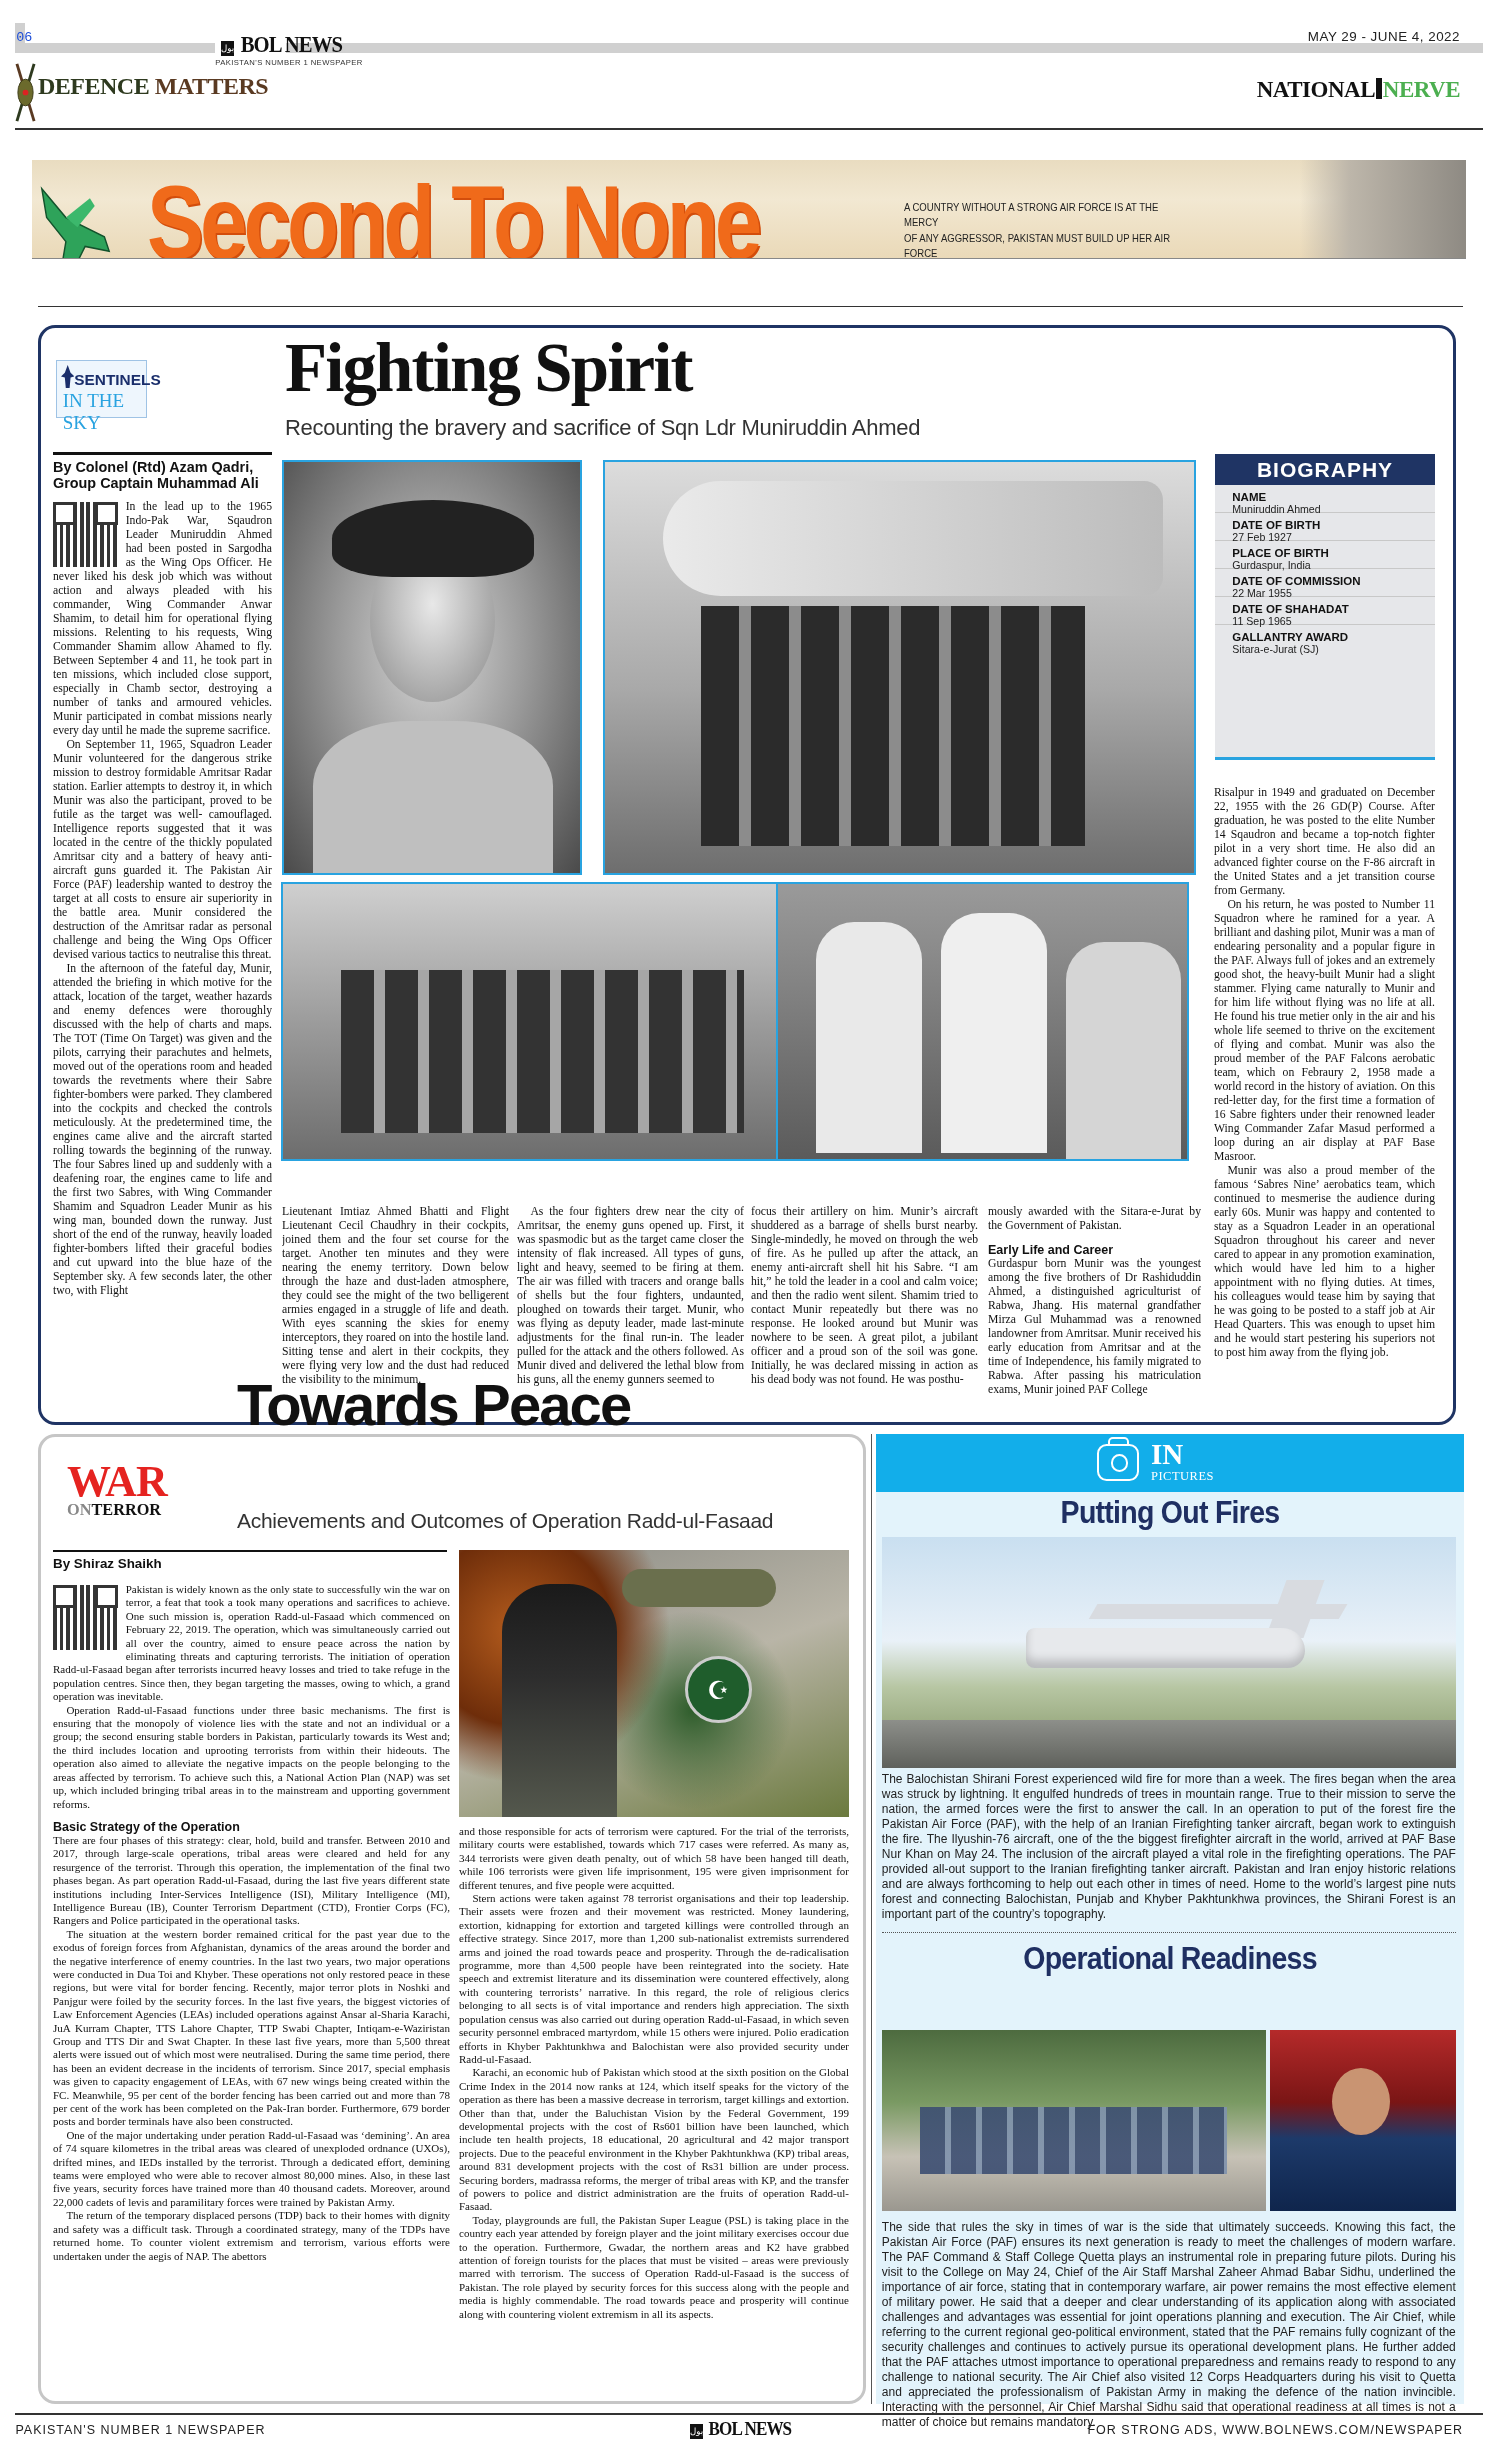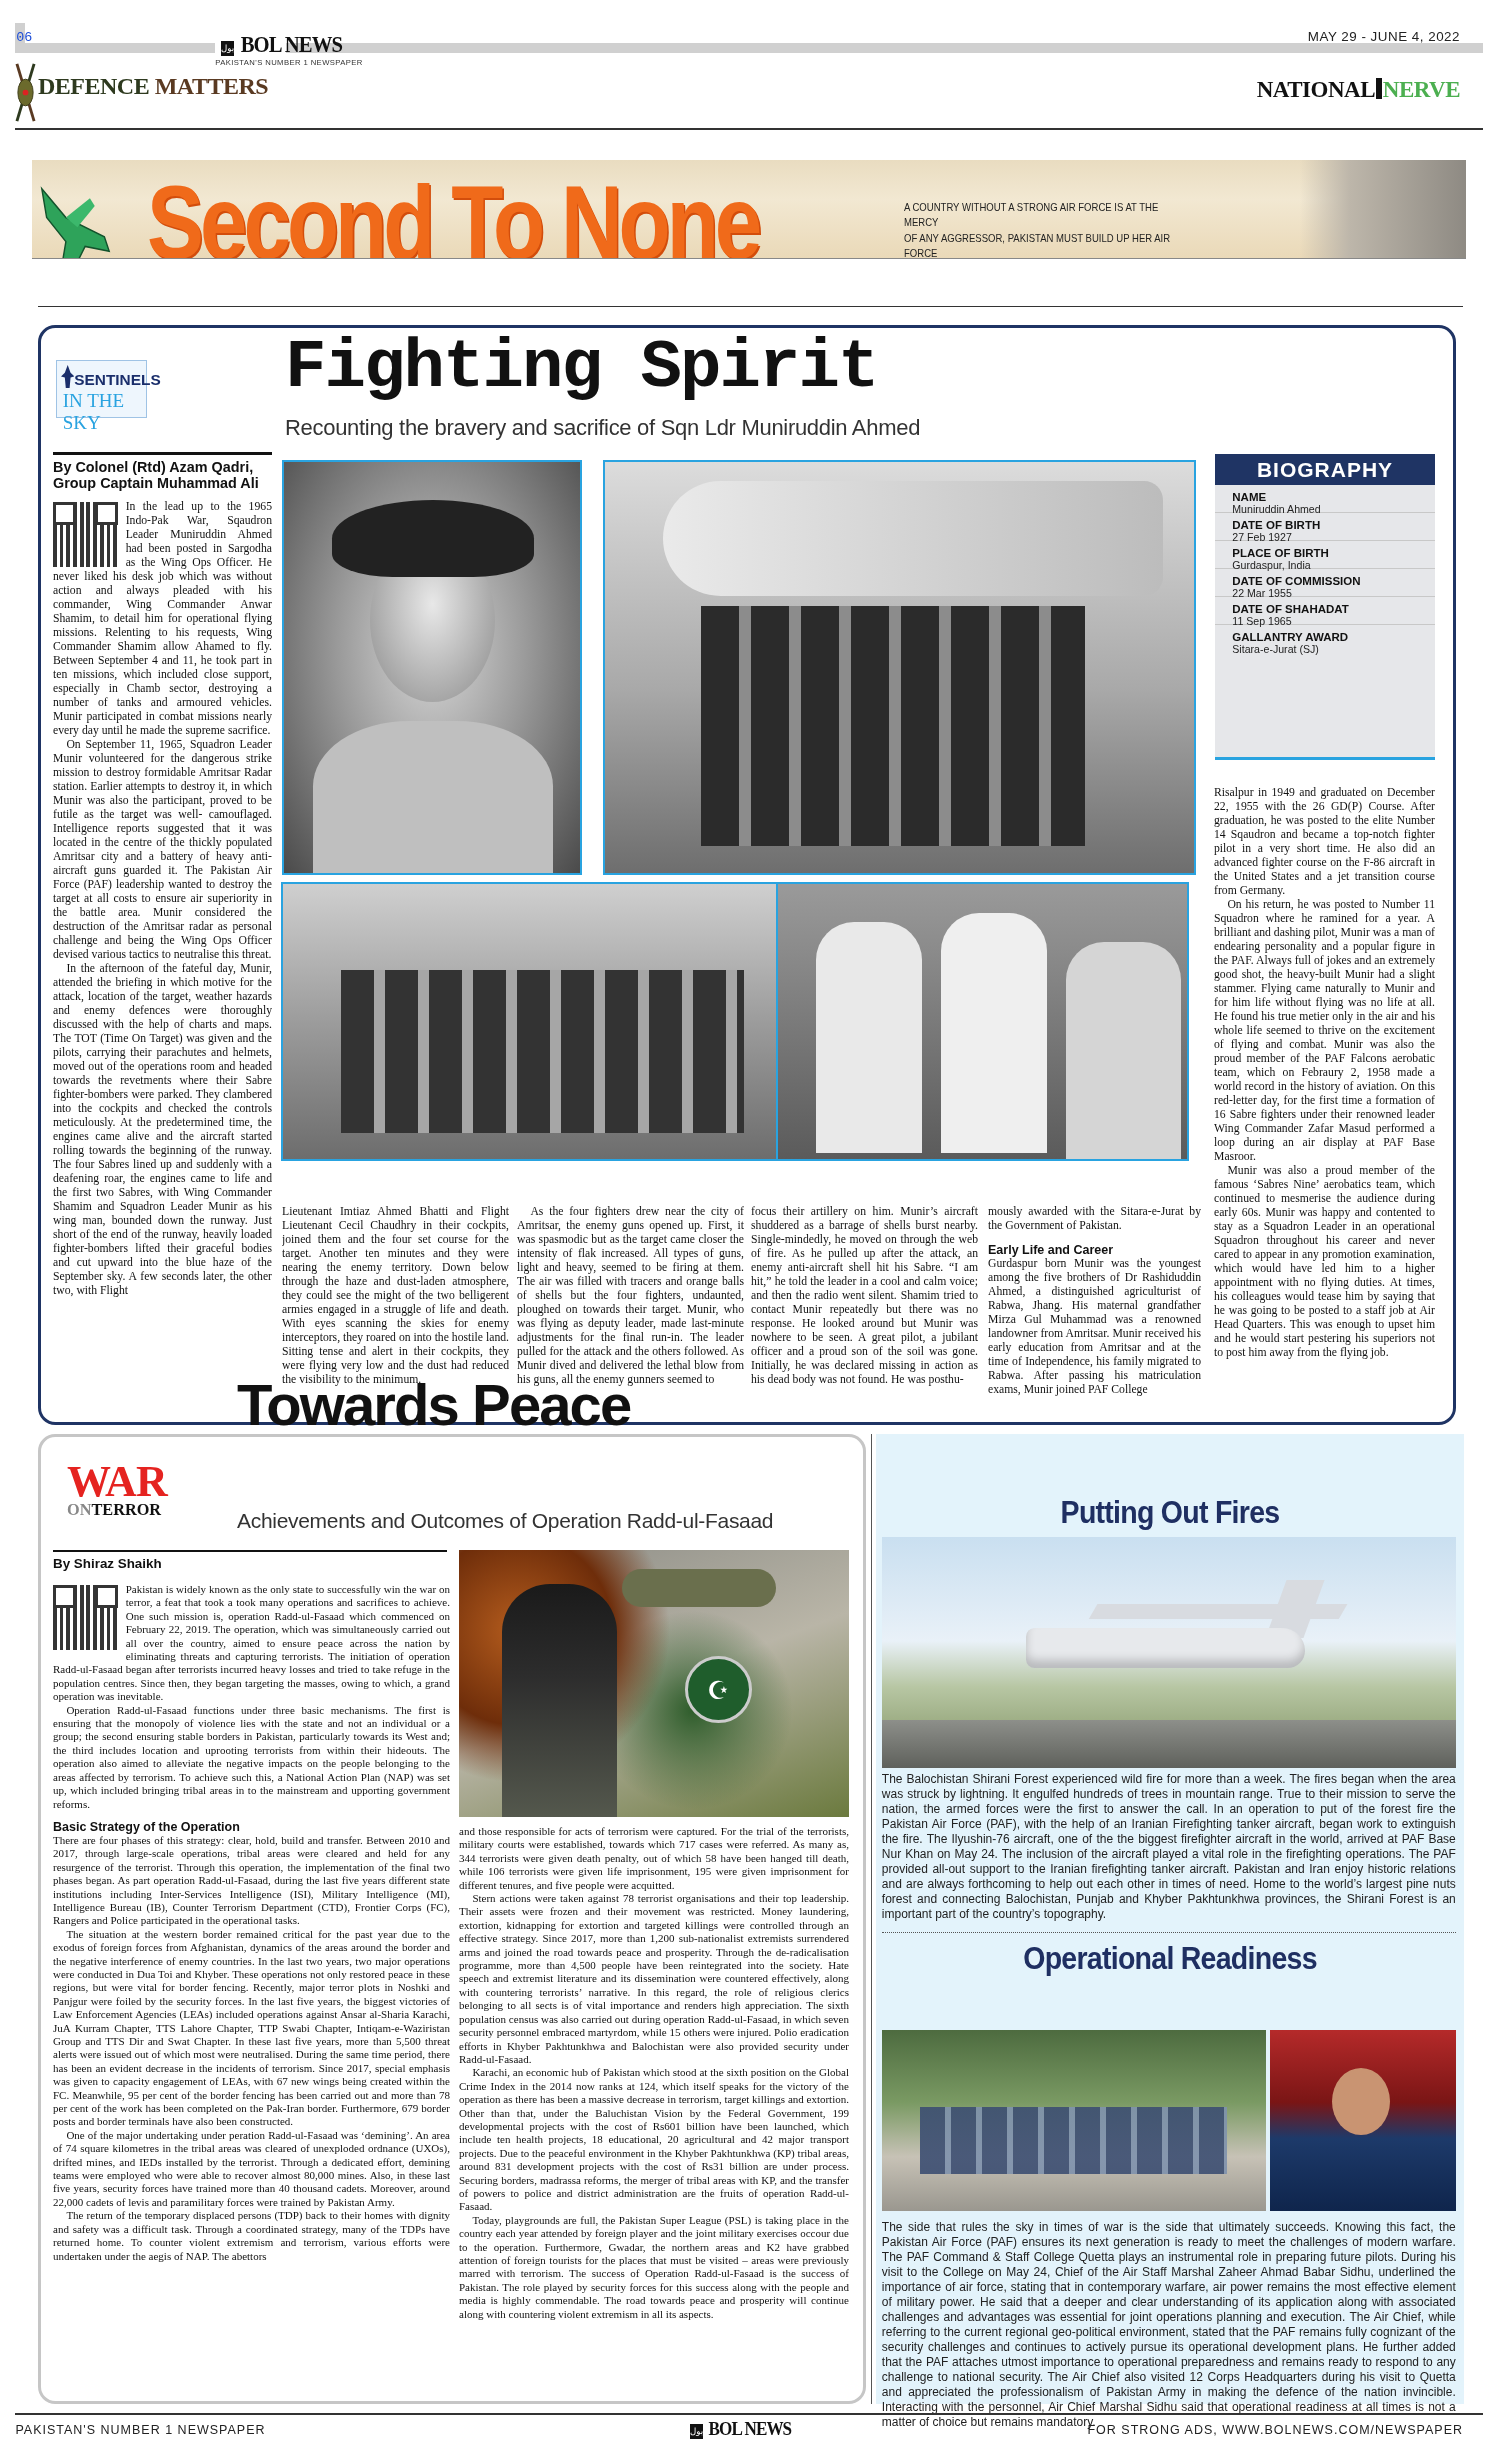--- a/index.html
+++ b/index.html
@@ -30,21 +30,21 @@
   .banner-quote { left:872px; top:40px; width:317px; font-family:"Liberation Sans",sans-serif; font-size:10.6px; line-height:15.4px; color:#222; transform:scaleX(0.9); transform-origin:left top; }
   .banner-quote .em { font-weight:bold; font-size:11.5px; }
   .jet { left:4.8px; top:19px; width:77px; height:106px; }
   .banner-photo { left:1268px; top:0; width:166px; height:137px; background:linear-gradient(90deg,rgba(240,230,210,0) 0%,#bdb6aa 30%,#8e8a83 100%); }
 
   
   .fs-box { left:38px; top:325px; width:1418px; height:1100px; border:3.8px solid #1f3464; border-radius:17.3px; }
   .sentinels { left:56px; top:360px; width:91px; height:58px; border:1px solid #9fc3e5; background:#eef6fd; }
   .sent-1 { left:17.3px; top:9.6px; font-family:"Liberation Sans",sans-serif; font-weight:bold; font-size:15.4px; color:#1a2e6b; }
   .sent-2 { left:5.8px; top:29px; font-family:"Liberation Serif",serif; font-size:19px; color:#29a3e0; }
-  .fs-title { left:285px; top:334px; font-family:Liberation Mono, monospace; font-weight:bold; font-size:69px; letter-spacing:-1.9px; line-height:1;text-align:center; }
+  .fs-title { left:285px; top:334px; font-family:Liberation Serif, serif; font-weight:bold; font-size:69px; letter-spacing:-1.9px; line-height:1;text-align:center; }
   .fs-sub { left:285px; top:415px; font-family:"Liberation Sans",sans-serif; font-size:22px; color:#333; letter-spacing:-0.3px; }
 
   .byline-rule { height:2.9px; background:#111; }
   .byline { font-family:"Liberation Sans",sans-serif; font-weight:bold; font-size:14.4px; line-height:16.3px; color:#111; }
 
   .col { font-family:"Liberation Serif",serif; font-size:11.7px; line-height:14px; text-align:justify; color:#111; hyphens:auto; }
   .col p { text-indent:13.4px; }
   .col p.noindent { text-indent:0; }
   .col h4 { font-family:"Liberation Sans",sans-serif; font-size:12.5px; font-weight:bold; margin-top:9.6px; text-indent:0; }
 
@@ -287,20 +287,27 @@
 <div class="abs col col-sm" style="left:459px; top:1825px; width:390px; height:567px; overflow:hidden;">
   <p class="noindent">and those responsible for acts of terrorism were captured. For the trial of the terrorists, military courts were established, towards which 717 cases were referred. As many as, 344 terrorists were given death penalty, out of which 58 have been hanged till death, while 106 terrorists were given life imprisonment, 195 were given imprisonment for different tenures, and five people were acquitted.</p>
   <p>Stern actions were taken against 78 terrorist organisations and their top leadership. Their assets were frozen and their movement was restricted. Money laundering, extortion, kidnapping for extortion and targeted killings were controlled through an effective strategy. Since 2017, more than 1,200 sub-nationalist extremists surrendered arms and joined the road towards peace and prosperity. Through the de-radicalisation programme, more than 4,500 people have been reintegrated into the society. Hate speech and extremist literature and its dissemination were countered effectively, along with countering terrorists’ narrative. In this regard, the role of religious clerics belonging to all sects is of vital importance and renders high appreciation. The sixth population census was also carried out during operation Radd-ul-Fasaad, in which seven security personnel embraced martyrdom, while 15 others were injured. Polio eradication efforts in Khyber Pakhtunkhwa and Balochistan were also provided security under Radd-ul-Fasaad.</p>
   <p>Karachi, an economic hub of Pakistan which stood at the sixth position on the Global Crime Index in the 2014 now ranks at 124, which itself speaks for the victory of the operation as there has been a massive decrease in terrorism, target killings and extortion. Other than that, under the Baluchistan Vision by the Federal Government, 199 developmental projects with the cost of Rs601 billion have been launched, which include ten health projects, 18 educational, 20 agricultural and 42 major transport projects. Due to the peaceful environment in the Khyber Pakhtunkhwa (KP) tribal areas, around 831 development projects with the cost of Rs31 billion are under process. Securing borders, madrassa reforms, the merger of tribal areas with KP, and the transfer of powers to police and district administration are the fruits of operation Radd-ul-Fasaad.</p>
   <p>Today, playgrounds are full, the Pakistan Super League (PSL) is taking place in the country each year attended by foreign player and the joint military exercises occour due to the operation. Furthermore, Gwadar, the northern areas and K2 have grabbed attention of foreign tourists for the places that must be visited – areas were previously marred with terrorism. The success of Operation Radd-ul-Fasaad is the success of Pakistan. The role played by security forces for this success along with the people and media is highly commendable. The road towards peace and prosperity will continue along with countering violent extremism in all its aspects.</p>
 </div>
 
 <div class="abs" style="left:871px; top:1434px; width:1px; height:970px; background:#555;"></div>
 
 <div class="abs rp">
+  <div class="abs rp-head">
+    <div class="abs in-logo">
+      <div class="cam"></div>
+      <div class="in-1">IN</div>
+      <div class="in-2">PICTURES</div>
+    </div>
+  </div>
   <div class="rp-title" style="top:61px;">Putting Out Fires</div>
   <div class="plane-img">
     <div class="runway"></div>
     <div class="plane-wing"></div>
     <div class="plane-tail"></div>
     <div class="plane-body"></div>
   </div>
   <div class="rp-text" style="top:338px;">The Balochistan Shirani Forest experienced wild fire for more than a week. The fires began when the area was struck by lightning. It engulfed hundreds of trees in mountain range. True to their mission to serve the nation, the armed forces were the first to answer the call. In an operation to put of the forest fire the Pakistan Air Force (PAF), with the help of an Iranian Firefighting tanker aircraft, began work to extinguish the fire. The Ilyushin-76 aircraft, one of the the biggest firefighter aircraft in the world, arrived at PAF Base Nur Khan on May 24. The inclusion of the aircraft played a vital role in the firefighting operations. The PAF provided all-out support to the Iranian firefighting tanker aircraft. Pakistan and Iran enjoy historic relations and are always forthcoming to help out each other in times of need. Home to the world’s largest pine nuts forest and connecting Balochistan, Punjab and Khyber Pakhtunkhwa provinces, the Shirani Forest is an important part of the country’s topography.</div>
   <div class="dotted" style="top:498px;"></div>
   <div class="rp-title" style="top:507px; font-size:31px;">Operational Readiness</div>

